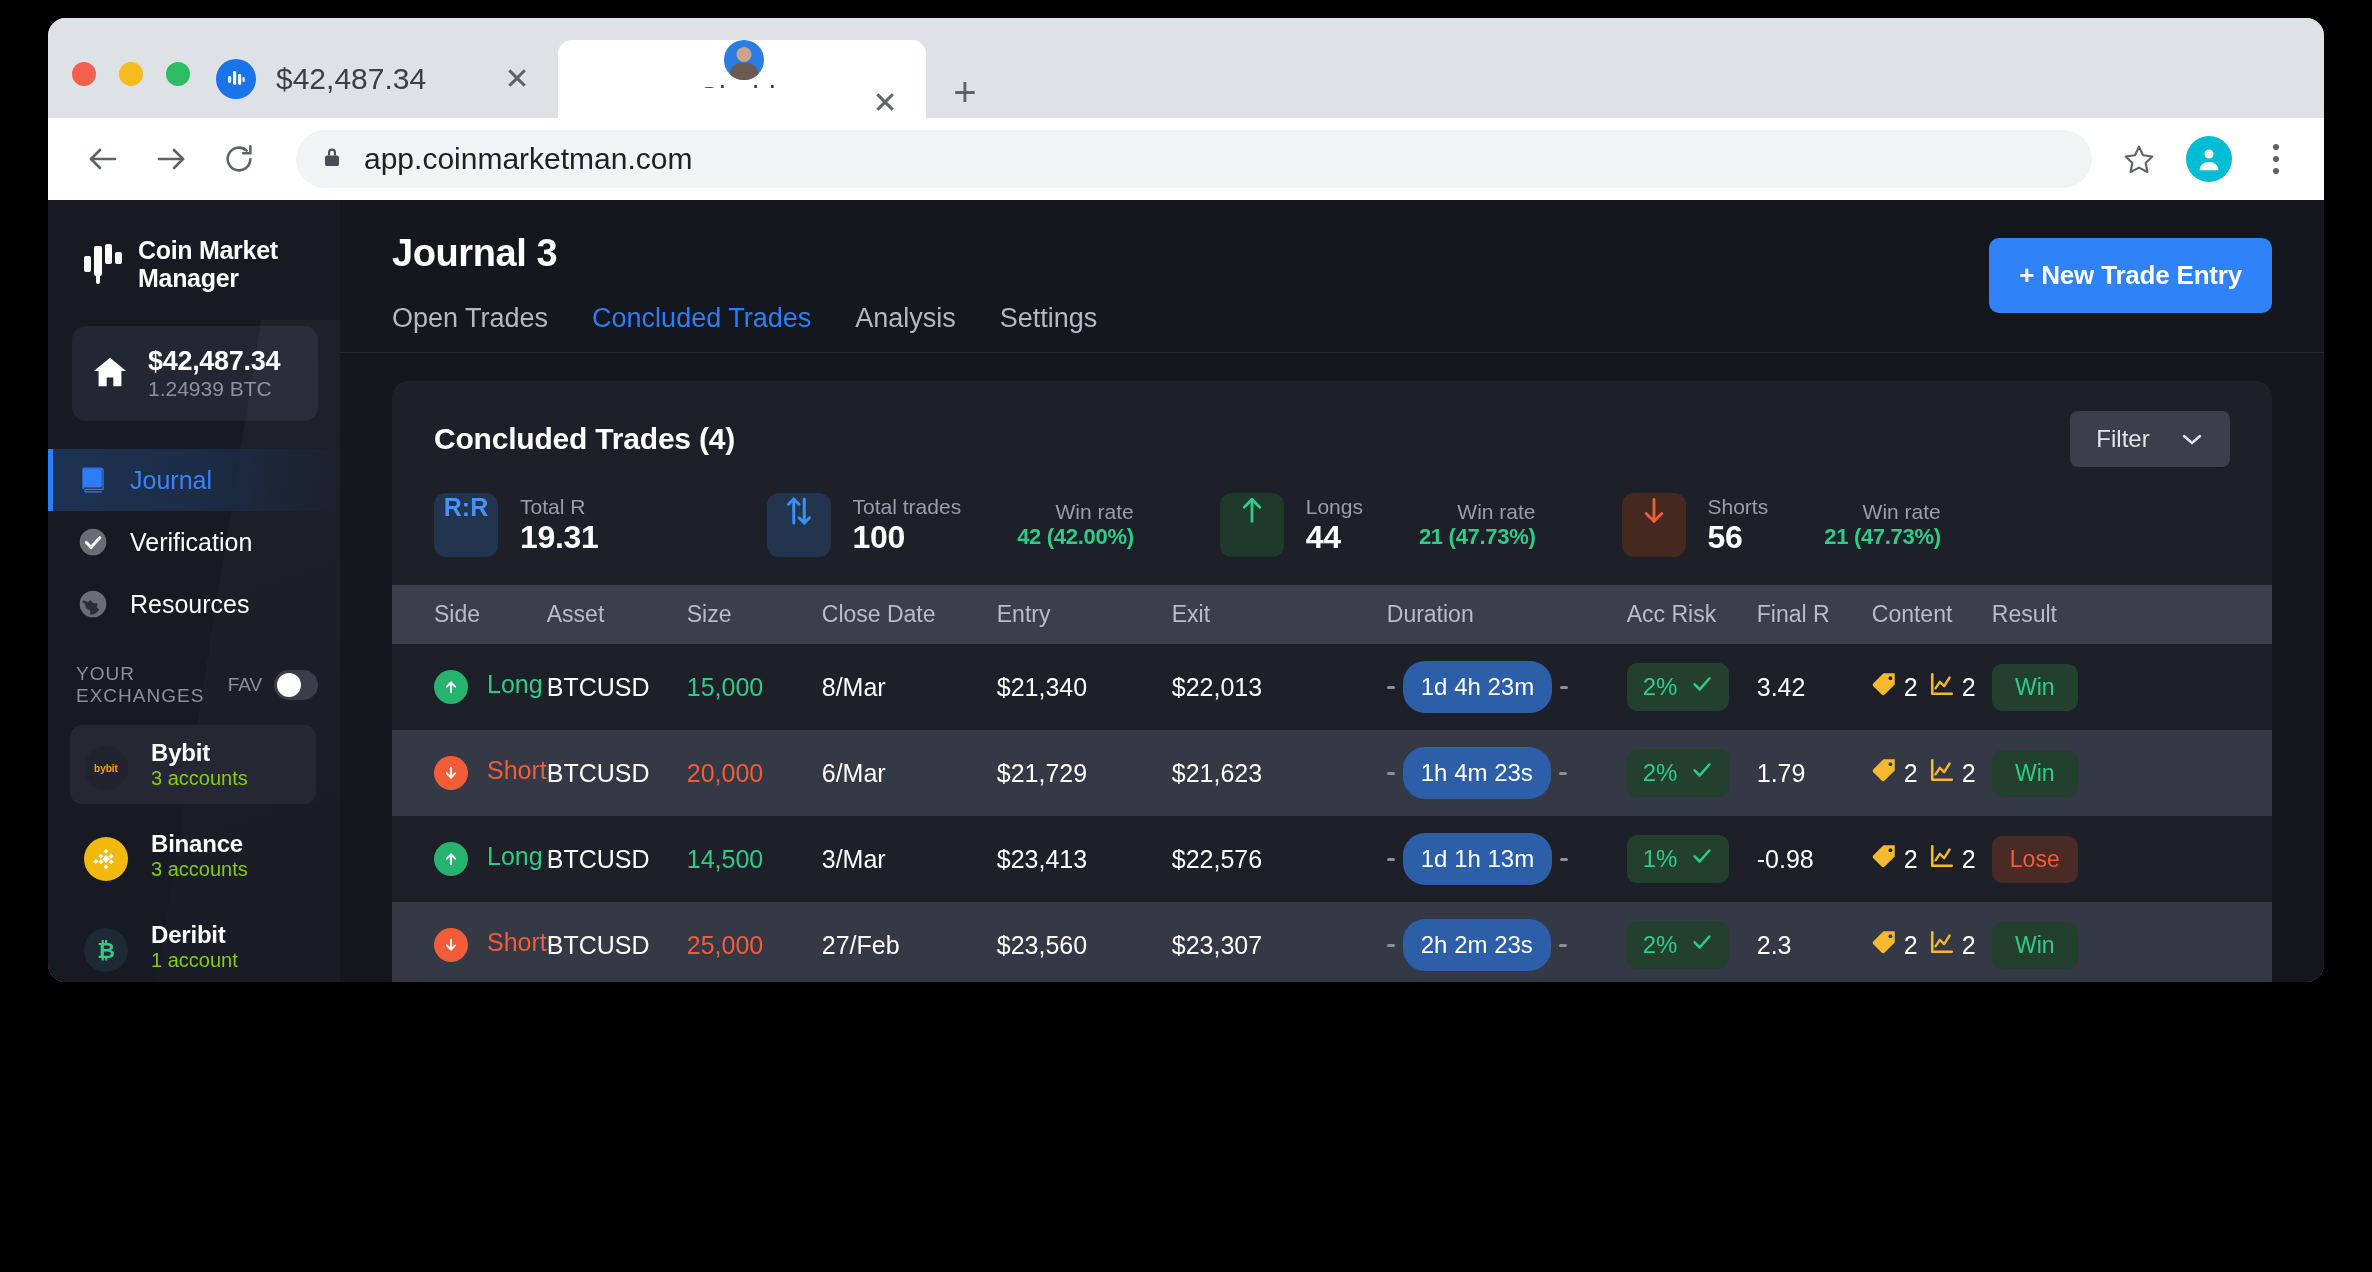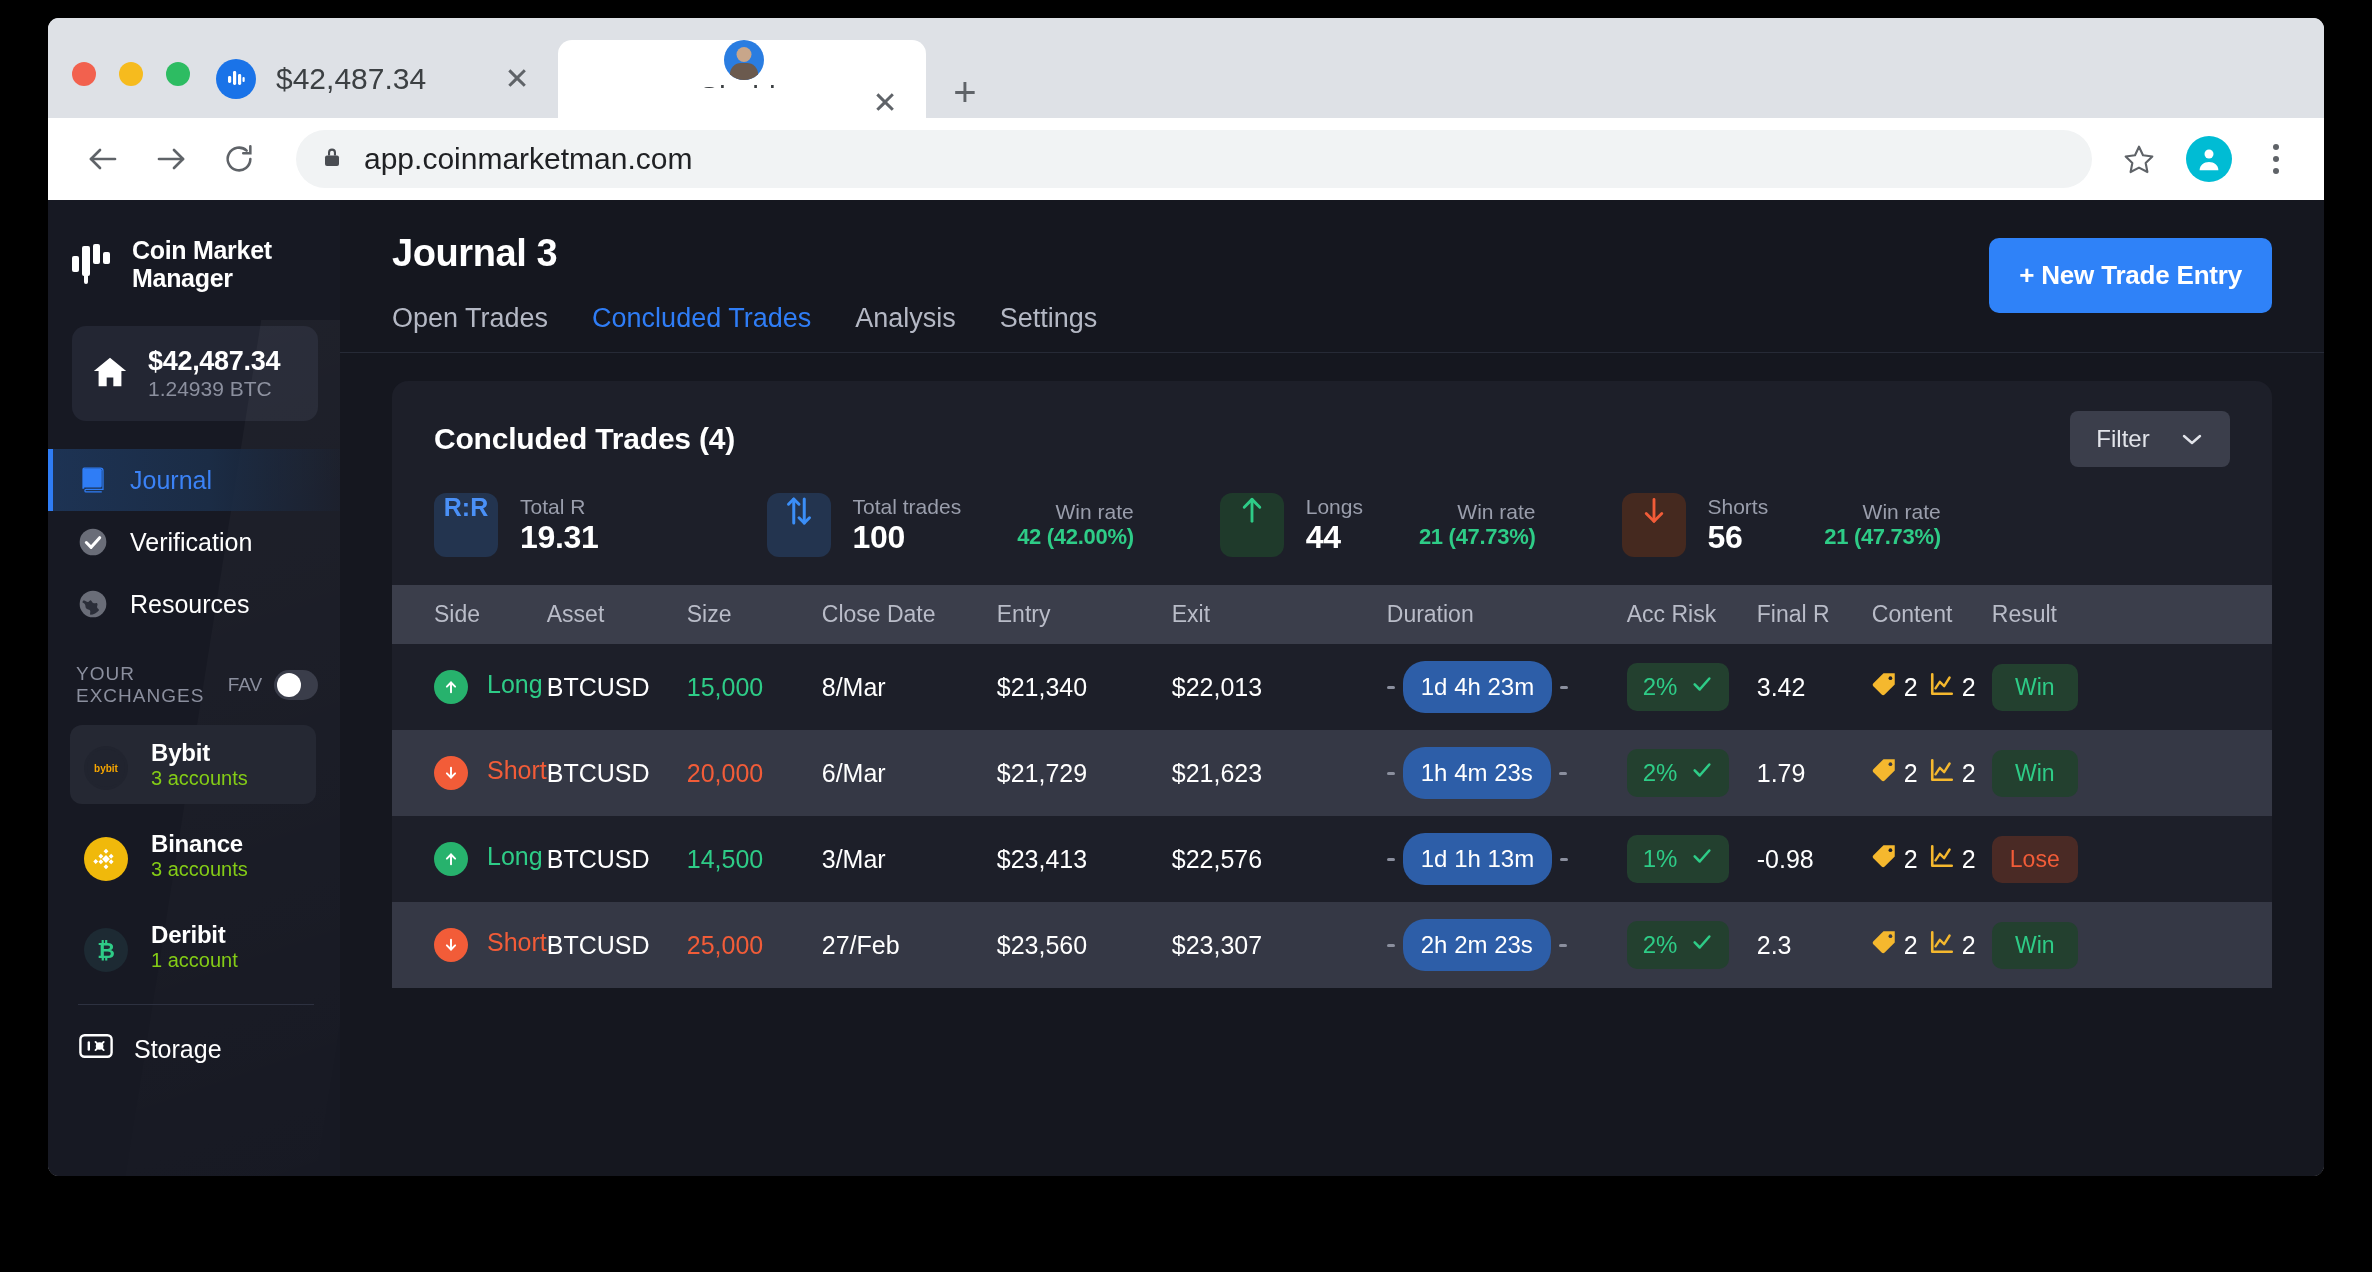--- a/index.html
+++ b/index.html
@@ -7,23 +7,23 @@
     width: 2372px; height: 1272px;
     background: #000000;
     font-family: "Liberation Sans", sans-serif;
     overflow: hidden;
   }
 
   
   #window {
     position: absolute;
     left: 48px; top: 18px;
-    width: 2276px; height: 1158px;
+    width: 2276px; height: 964px;
     background: #dfe1e5;
-    border-radius: 11px;
+    border-radius: 18px;
     overflow: hidden;
     box-shadow: 0 18px 60px rgba(0,0,0,0.85);
   }
 
   
   #tabstrip {
     position: relative;
     height: 100px;
     background: #dee1e6;
   }
@@ -126,22 +126,23 @@
     overflow: hidden;
   }
   #sidebar::after{
     content:""; position:absolute; right:-40px; top:120px;
     width:190px; height:900px;
     background:linear-gradient(160deg, rgba(255,255,255,0.035), rgba(255,255,255,0.0));
     transform: skewX(-9deg);
     pointer-events:none;
   }
   .logo-row {
-    display: flex; align-items: center; gap: 22px;
+    display: flex; align-items: center; gap: 16px;
     padding: 36px 0 0 24px;
+    margin-left: 12px;
   }
   .logo-mark { width: 38px; height: 40px; position: relative; flex:0 0 38px;}
   .logo-mark span { position:absolute; background:#fff; border-radius:2px; }
   .logo-text {
     font-size: 25px; font-weight: bold; color: #ffffff; line-height: 1.12;
     letter-spacing: -0.3px;
   }
   .balance-card {
     margin: 34px 22px 0 24px;
     background: #232633;

